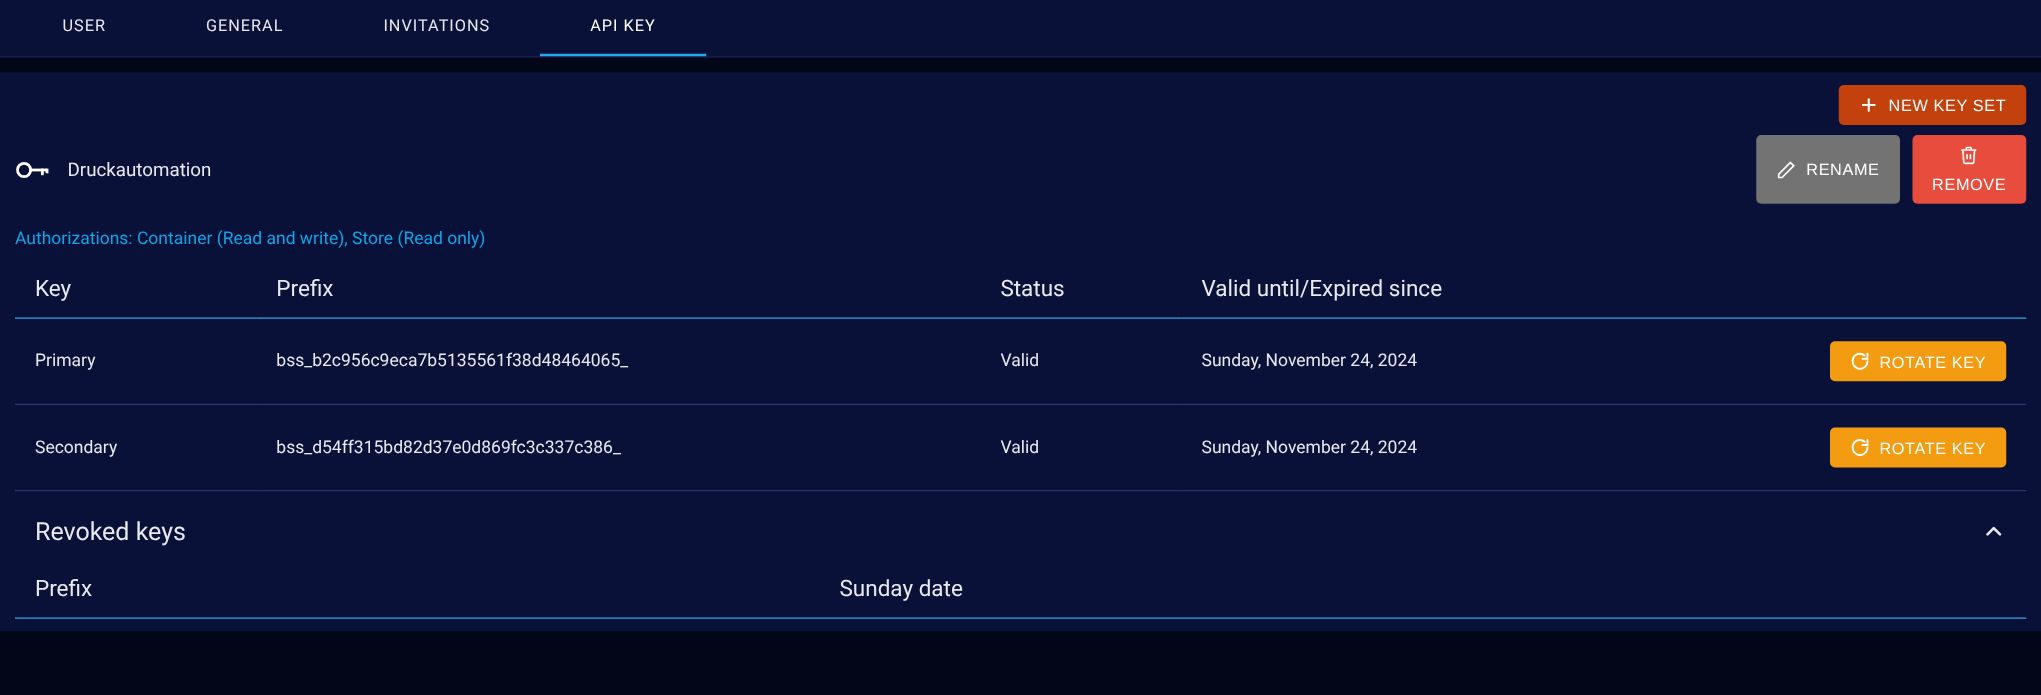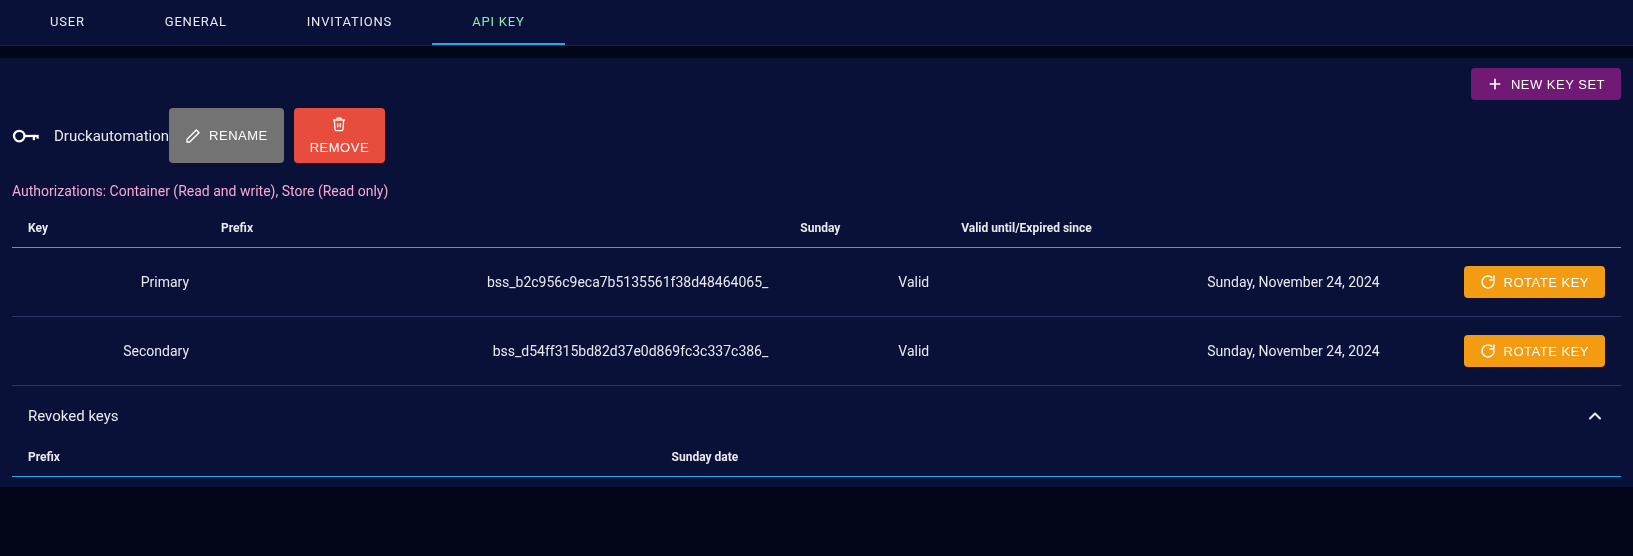--- a/index.html
+++ b/index.html
@@ -21,21 +21,21 @@
   .tab {
     padding: 14px 40px;
     letter-spacing: 0.8px;
     font-size: 13px;
     color: #e8eaf0;
     cursor: pointer;
     text-transform: uppercase;
     border-bottom: 2px solid transparent;
   }
   .tab.active {
-    color: #86efac;
+    color: #ffffff;
     border-bottom: 2px solid #2aa7e8;
   }
   .content {
     background: #0a1138;
     margin-top: 12px;
     padding-bottom: 10px;
   }
   .toolbar-top {
     display: flex;
     justify-content: flex-end;
@@ -49,71 +49,70 @@
     border-radius: 4px;
     font-size: 13px;
     letter-spacing: 0.5px;
     font-weight: 500;
     color: #fff;
     cursor: pointer;
     border: none;
     text-transform: uppercase;
   }
   .btn svg { width: 16px; height: 16px; flex-shrink:0; }
-  .btn-green  { background: #701a75; }
+  .btn-green  { background: #c2410c; }
   .btn-blue   { background: #737373; }
   .btn-red    { background: #e74c3c; flex-direction: column; }
   .btn-orange { background: #f39c12; }
   .header-row {
     display: flex;
     align-items: center;
-    justify-content: flex-start;
+    justify-content: space-between;
     padding: 8px 12px 0 12px;
   }
   .header-left {
     display: flex;
     align-items: center;
     gap: 14px;
   }
   .header-left svg { width: 28px; height: 18px; color:#fff; }
   .header-title {
     font-size: 15px;
   }
   .header-actions { display:flex; gap:10px; }
   .auth-line {
     padding: 20px 12px 10px 12px;
     font-size: 14px;
-    color: #f9a8d4;
+    color: #0ea5e9;
   }
   table {
     width: calc(100% - 24px);
     margin: 0 12px;
     border-collapse: collapse;
   }
   th {
     text-align: left;
-    font-weight: 700;
+    font-weight: 400;
     padding: 12px 16px;
-    font-size: 12px;
+    font-size: 18px;
     border-bottom: 1px solid #2aa7e8;
   }
   td {
     padding: 18px 16px;
     border-bottom: 1px solid #2a3570;
     font-size: 14px;
     vertical-align: middle;
-    text-align: right;
   }
   td.action-cell { text-align:right; }
   .revoked-header {
     display:flex;
     justify-content: space-between;
     align-items:center;
     padding: 20px 28px 12px 28px;
-    font-size: 15px;
+    font-size: 20px;
   }
   .revoked-header svg { width:20px; height:20px; }
   .col-key    { width: 12%; }
   .col-prefix { width: 36%; }
   .col-status { width: 10%; }
   .col-valid  { width: 28%; }
   .col-action { width: 14%; text-align:right; }
   .revoked-table th { border-bottom: 1px solid #2aa7e8; }
 </style>
 </head>
@@ -168,21 +167,21 @@
     </div>
   </div>
 
   <div class="auth-line">Authorizations: Container (Read and write), Store (Read only)</div>
 
   <table>
     <thead>
       <tr>
         <th class="col-key">Key</th>
         <th class="col-prefix">Prefix</th>
-        <th class="col-status">Sunday</th>
+        <th class="col-status">Status</th>
         <th class="col-valid">Valid until/Expired since</th>
         <th class="col-action"></th>
       </tr>
     </thead>
     <tbody>
       <tr>
         <td>Primary</td>
         <td>bss_b2c956c9eca7b5135561f38d48464065_</td>
         <td>Valid</td>
         <td>Sunday, November 24, 2024</td>

